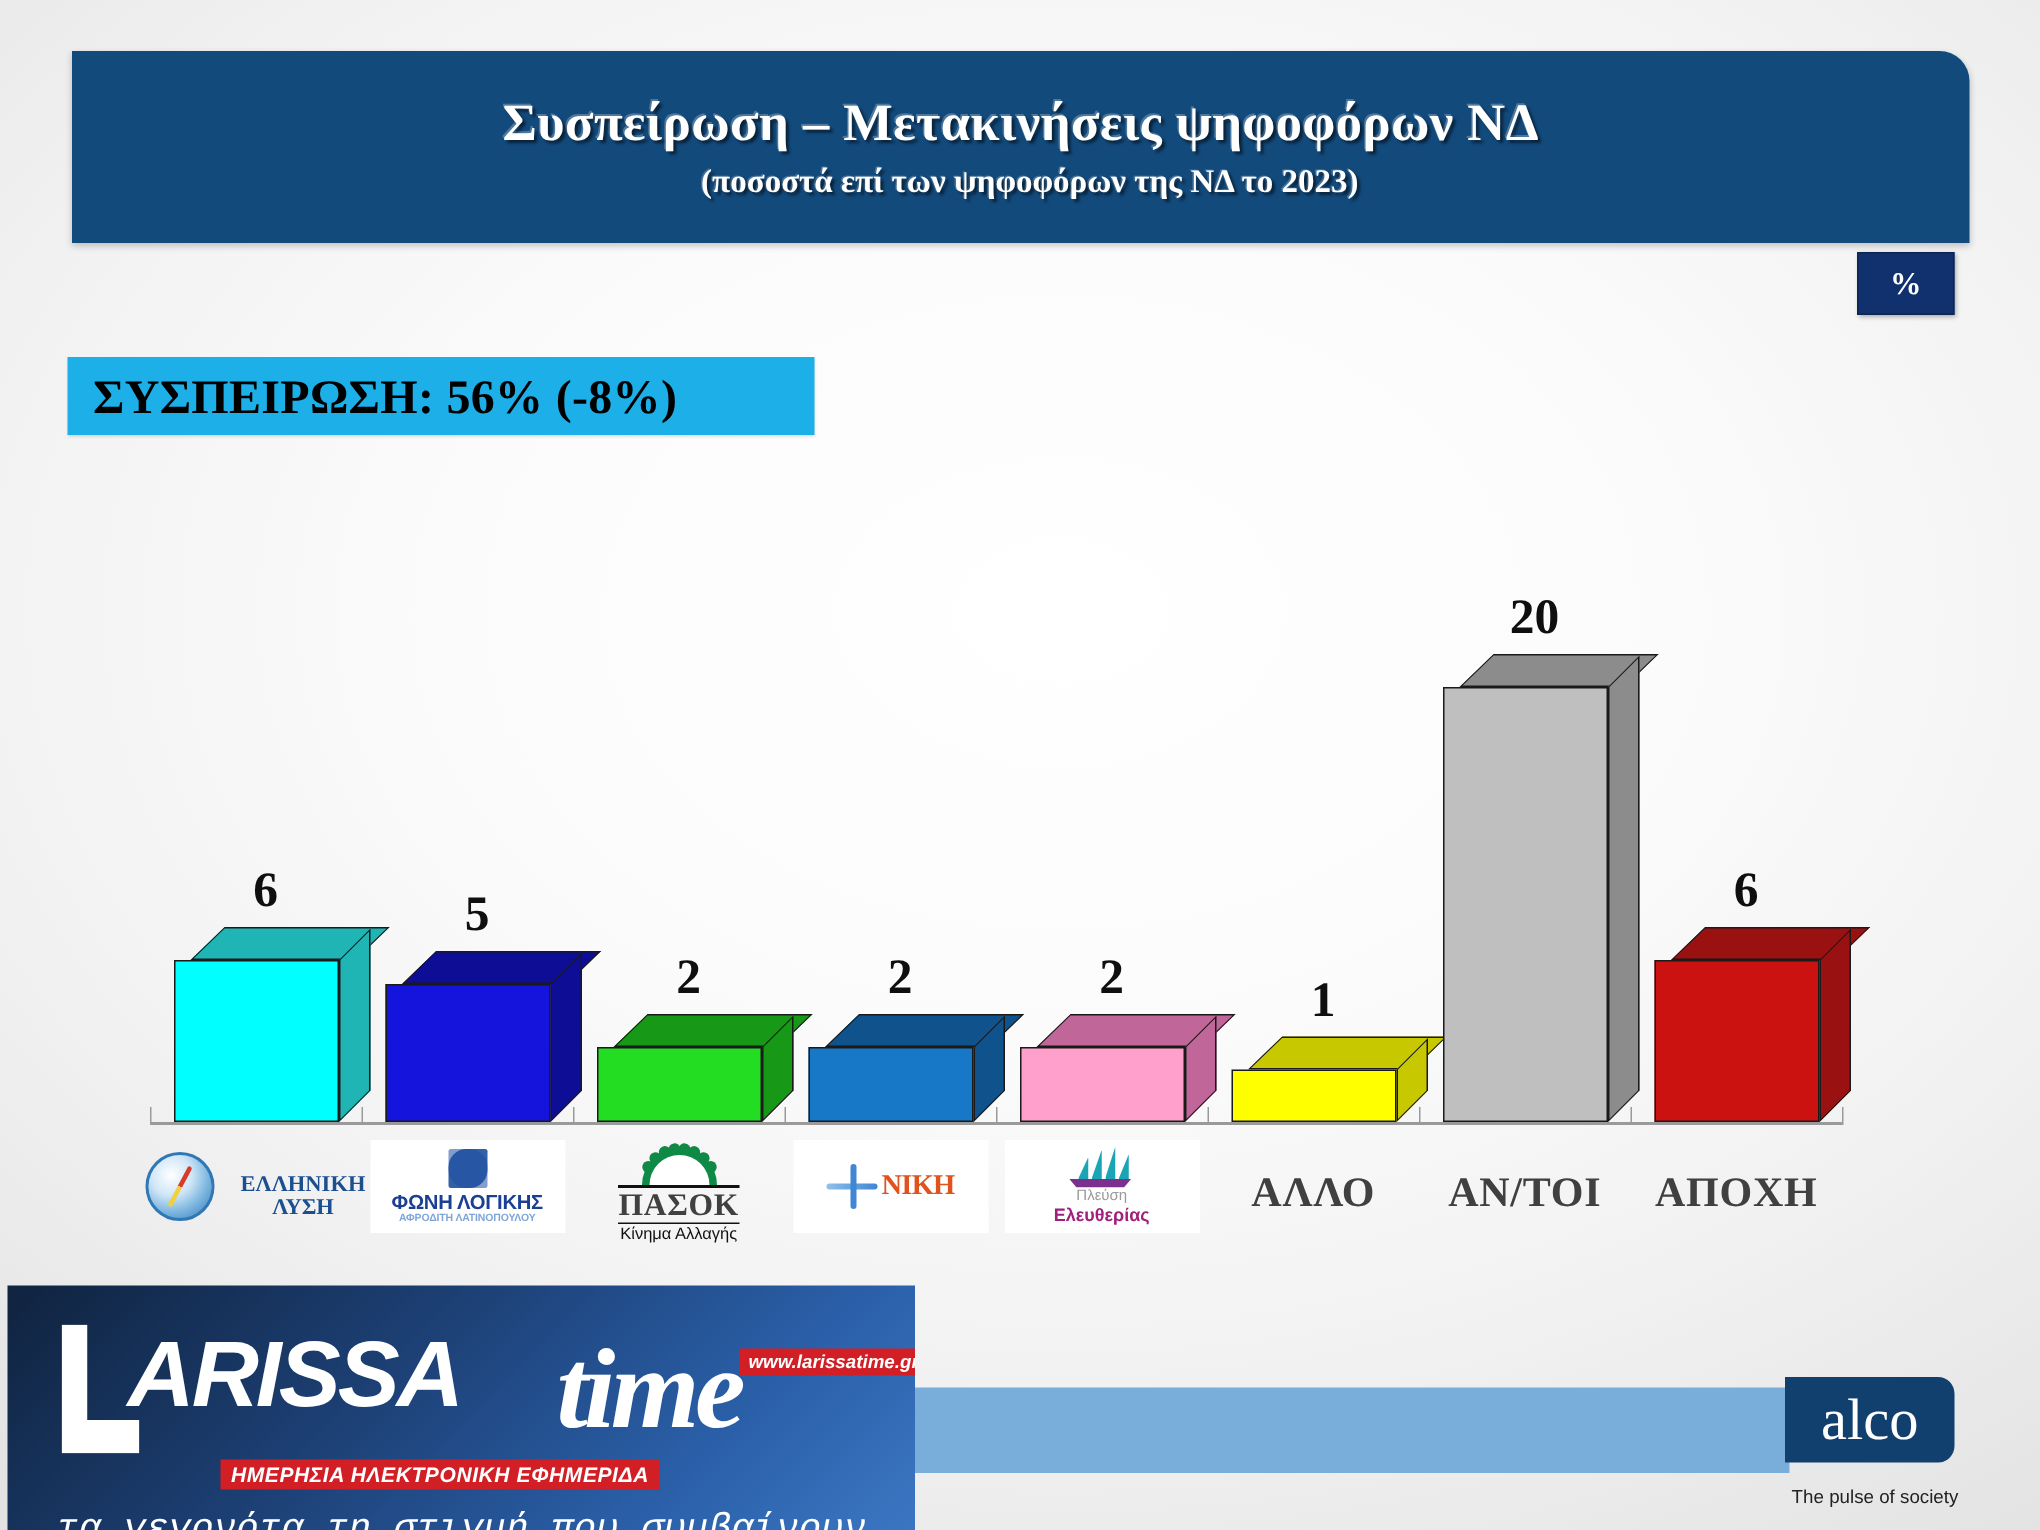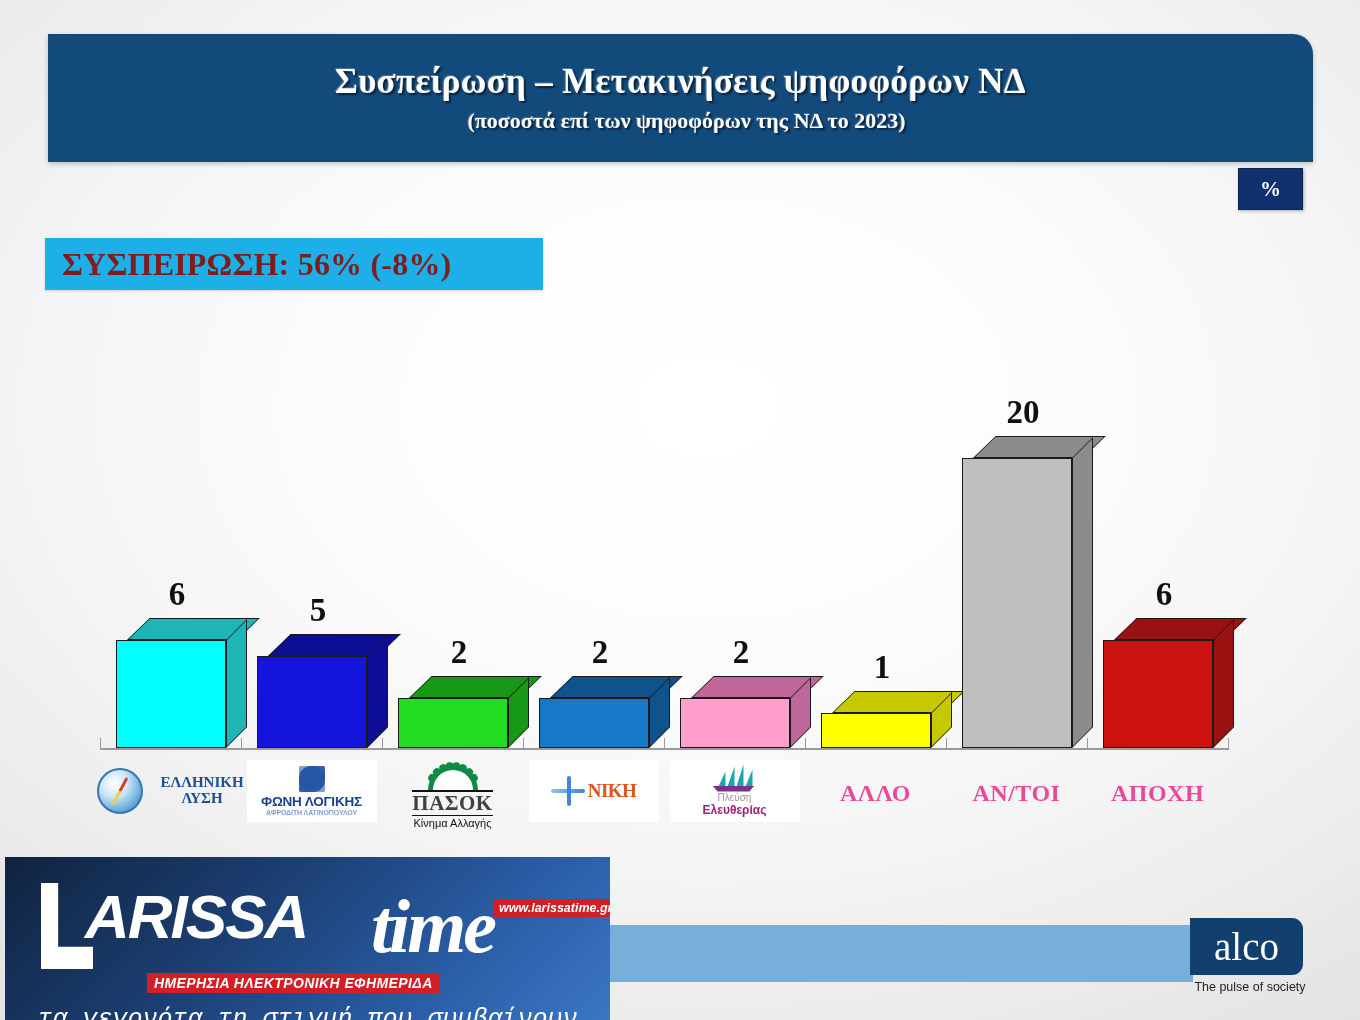--- a/index.html
+++ b/index.html
@@ -40,21 +40,21 @@
   }
 
   
   #highlight-box{
     position:absolute;left:45px;top:238px;width:498px;height:52px;
     background:#1CAFE8;
     display:flex;align-items:center;
     box-shadow:0 1px 2px rgba(0,0,0,.15);
   }
   #highlight-box .htext{
-    padding-left:17px;color:#7f1d1d;font-size:32px;font-weight:bold;letter-spacing:.2px;
+    padding-left:17px;color:#000000;font-size:32px;font-weight:bold;letter-spacing:.2px;
   }
 
   
   #chart{
     position:absolute;left:0px;top:330px;width:1360px;height:530px;
   }
   #plot{
     position:absolute;left:100px;top:0px;width:1128px;height:418px;
   }
   #axis-line{
@@ -82,31 +82,31 @@
   }
   .bar-value{
     position:absolute;width:100%;text-align:center;
     font-size:33px;font-weight:bold;color:#0f0f0f;
     font-family:"Liberation Serif", serif;
   }
 
   
   .cat{position:absolute;top:424px;width:141px;text-align:center;}
   .cat-text{
-    font-size:24px;font-weight:bold;color:#ec4899;letter-spacing:.5px;
+    font-size:28px;font-weight:bold;color:#404040;letter-spacing:.5px;
     margin-top:26px;font-family:"Liberation Serif", serif;
   }
   .logo-box{
     width:130px;margin:6px auto 0;min-height:62px;
     display:flex;flex-direction:column;align-items:center;justify-content:center;
   }
   .logo-white{background:#ffffff;}
 
   
-  .el-lysi{display:flex;align-items:center;gap:17px;}
+  .el-lysi{display:flex;align-items:flex-end;gap:17px;}
   .el-globe{
     width:42px;height:42px;border-radius:50%;
     background:radial-gradient(circle at 36% 32%, #ffffff 0%, #cfe6f7 35%, #7fb8e0 62%, #2f77b5 100%);
     border:2.5px solid #2f77b5;position:relative;flex:none;
   }
   .el-globe:after{
     content:"";position:absolute;left:50%;top:50%;width:3px;height:30px;
     background:linear-gradient(#d83b2a 0 50%, #f2cf3d 50% 100%);
     transform:translate(-50%,-50%) rotate(28deg);border-radius:2px;
   }
@@ -193,21 +193,21 @@
     position:absolute;left:0;right:0;bottom:14px;text-align:center;color:#fff;
     font-size:25px;font-style:italic;font-family:Liberation Mono, monospace;
   }
 
   #alco-logo{position:absolute;left:1190px;top:918px;width:120px;height:80px;}
   .alco-box{
     width:113px;height:57px;background:#11406e;border-top-right-radius:11px;
     border-bottom-right-radius:11px;display:flex;align-items:center;justify-content:center;
   }
   .alco-word{color:#fff;font-size:39px;font-family:"Liberation Serif",serif;line-height:1;}
-  .alco-tag{margin-top:5px;text-align:center;color:#222;font-size:12.5px;
+  .alco-tag{margin-top:16px;text-align:center;color:#222;font-size:12.5px;
     font-family:"Liberation Sans",sans-serif;}
 </style>
 </head>
 <body>
 
 <div id="title-banner">
   <div class="tmain">Συσπείρωση – Μετακινήσεις ψηφοφόρων ΝΔ</div>
   <div class="tsub">(ποσοστά επί των ψηφοφόρων της ΝΔ το 2023)</div>
 </div>
 

